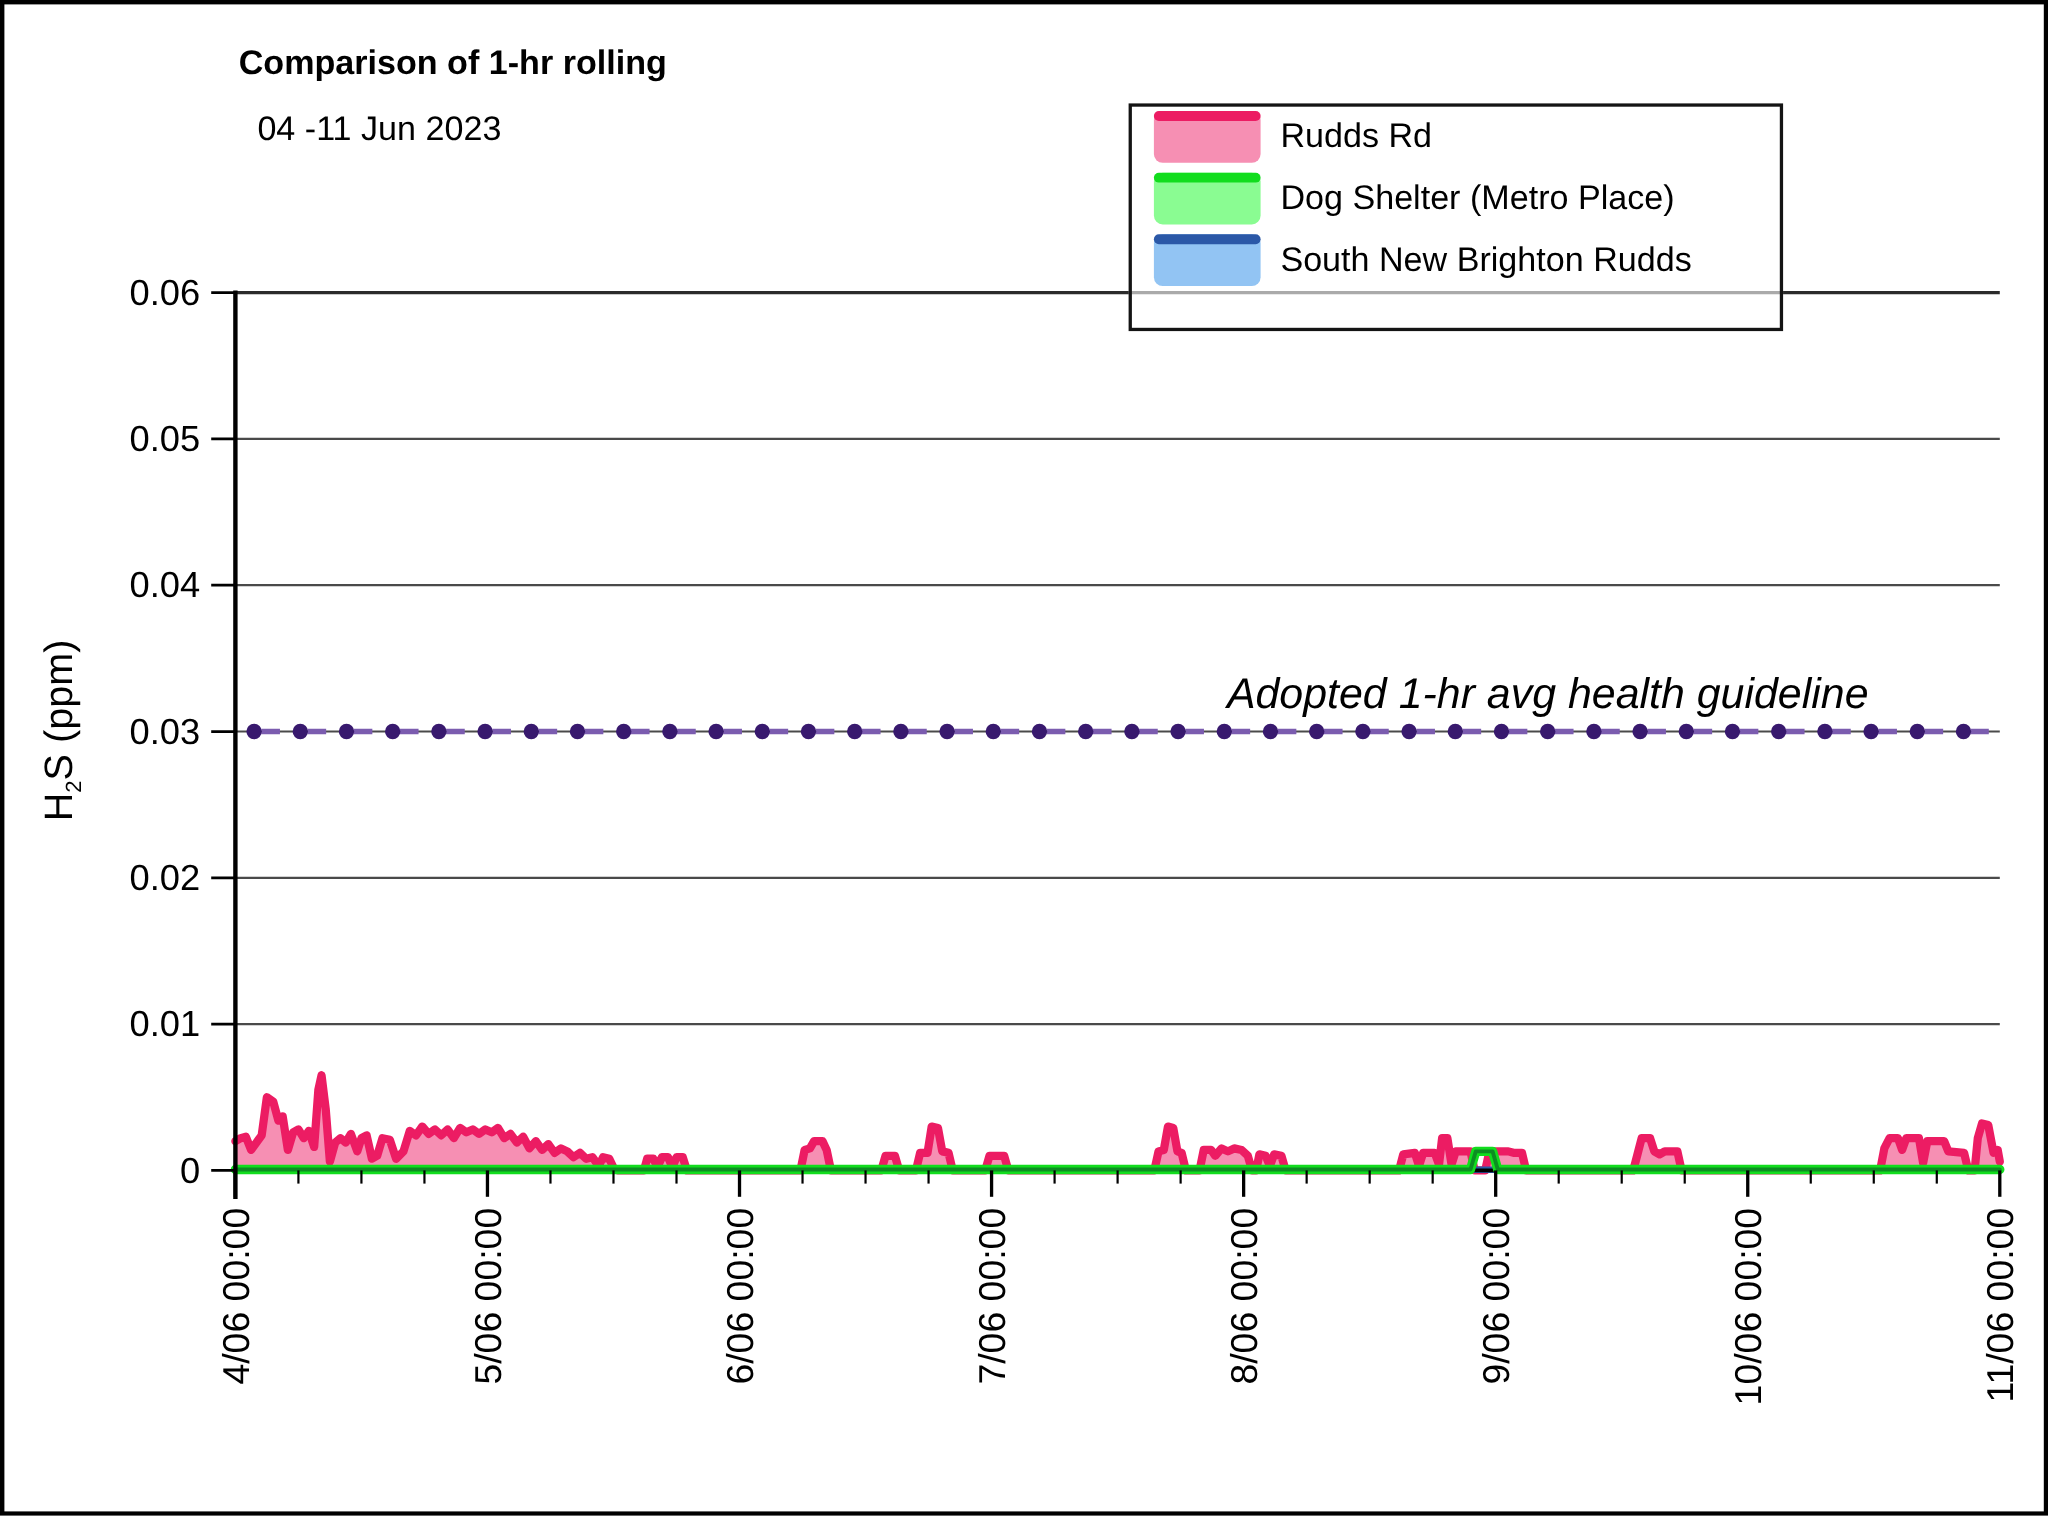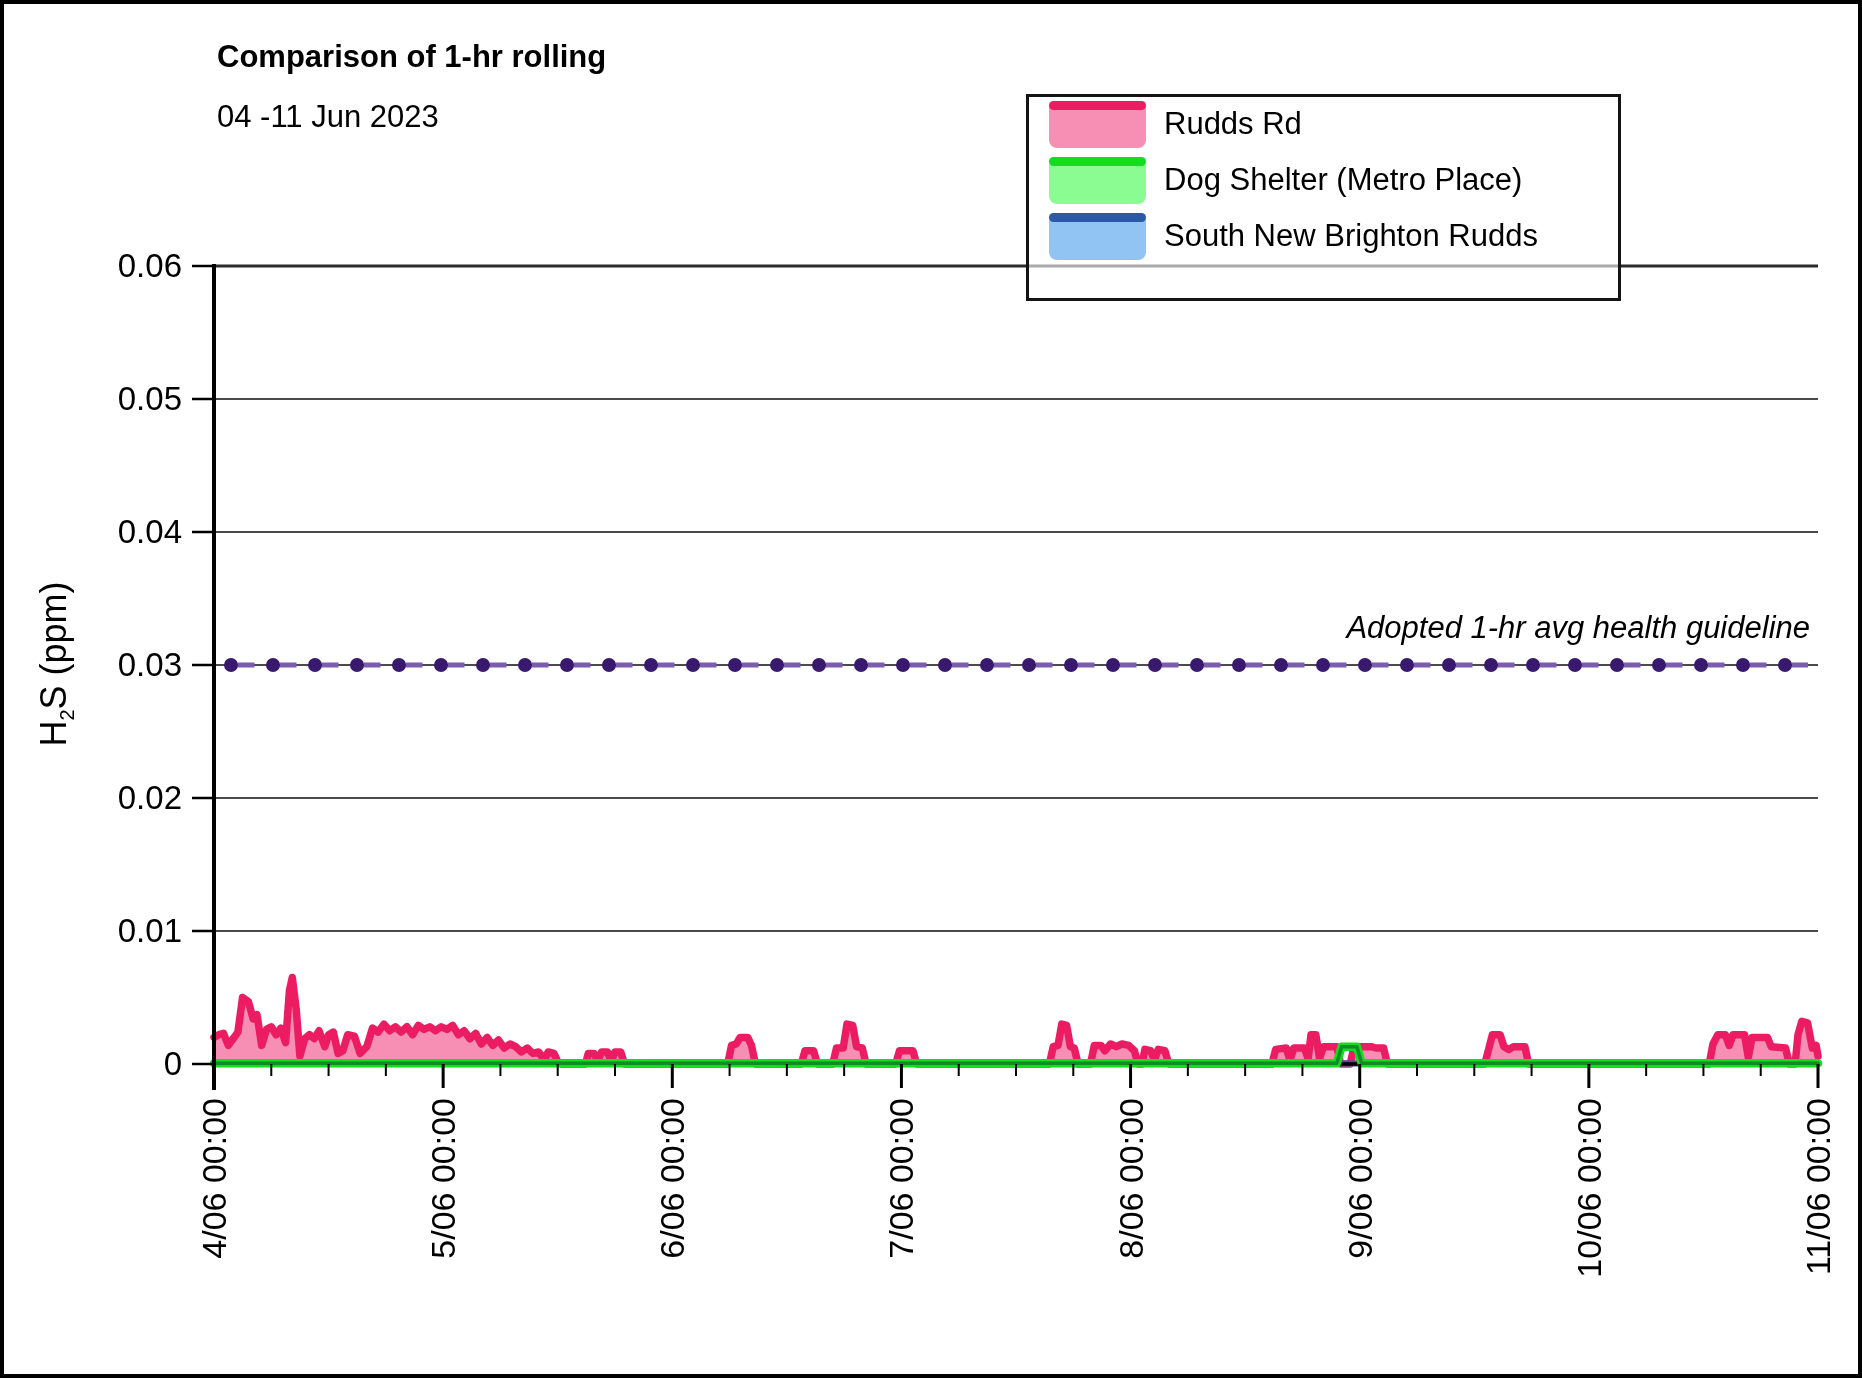--- a/index.html
+++ b/index.html
@@ -6,33 +6,33 @@
   #frame{
     position:relative;width:1862px;height:1378px;box-sizing:border-box;
     border:4px solid #000;background:#fff;overflow:hidden;
     font-family:"Liberation Sans", sans-serif;color:#000;
   }
   #chart-svg{position:absolute;left:0;top:0;}
   .overlay{position:absolute;}
   #title-block{left:213px;top:30px;}
   .title-line{font-size:31px;font-weight:bold;line-height:45px;white-space:nowrap;}
   .title-line sub, .ytitle sub{font-size:20px;}
-  #subtitle{font-size:31px;font-weight:normal;margin-top:20px;white-space:nowrap;}
+  #subtitle{font-size:31px;font-weight:normal;margin-top:20px;white-space:nowrap;margin-left:17px;}
   #legend{
     left:1022px;top:90px;width:595px;height:207px;box-sizing:border-box;
     border:3px solid #141414;background:rgba(255,255,255,0.6);
     padding:3px 0 0 20px;
   }
   .legend-row{display:flex;align-items:center;height:48px;margin-bottom:8px;}
   .swatch{position:relative;width:97px;height:47px;border-radius:8px;margin-right:18px;flex:0 0 auto;}
   .swatch .bar{position:absolute;left:0;top:0;right:0;height:9px;border-radius:8px;}
   .legend-label{font-size:31px;white-space:nowrap;}
   #guideline-label{
-    left:1000px;top:606px;width:806px;text-align:right;
-    font-size:31px;font-style:italic;white-space:nowrap;
+    left:1000px;top:606px;width:806px;text-align:center;
+    font-size:39px;font-style:italic;white-space:nowrap;
   }
   #x-axis-title{left:210px;top:1306px;width:1604px;text-align:center;font-size:37px;white-space:nowrap;}
   #y-axis-title{
     left:52px;top:660px;transform:translate(-50%,-50%) rotate(-90deg);
     font-size:36px;white-space:nowrap;
   }
 </style>
 </head>
 <body>
 

